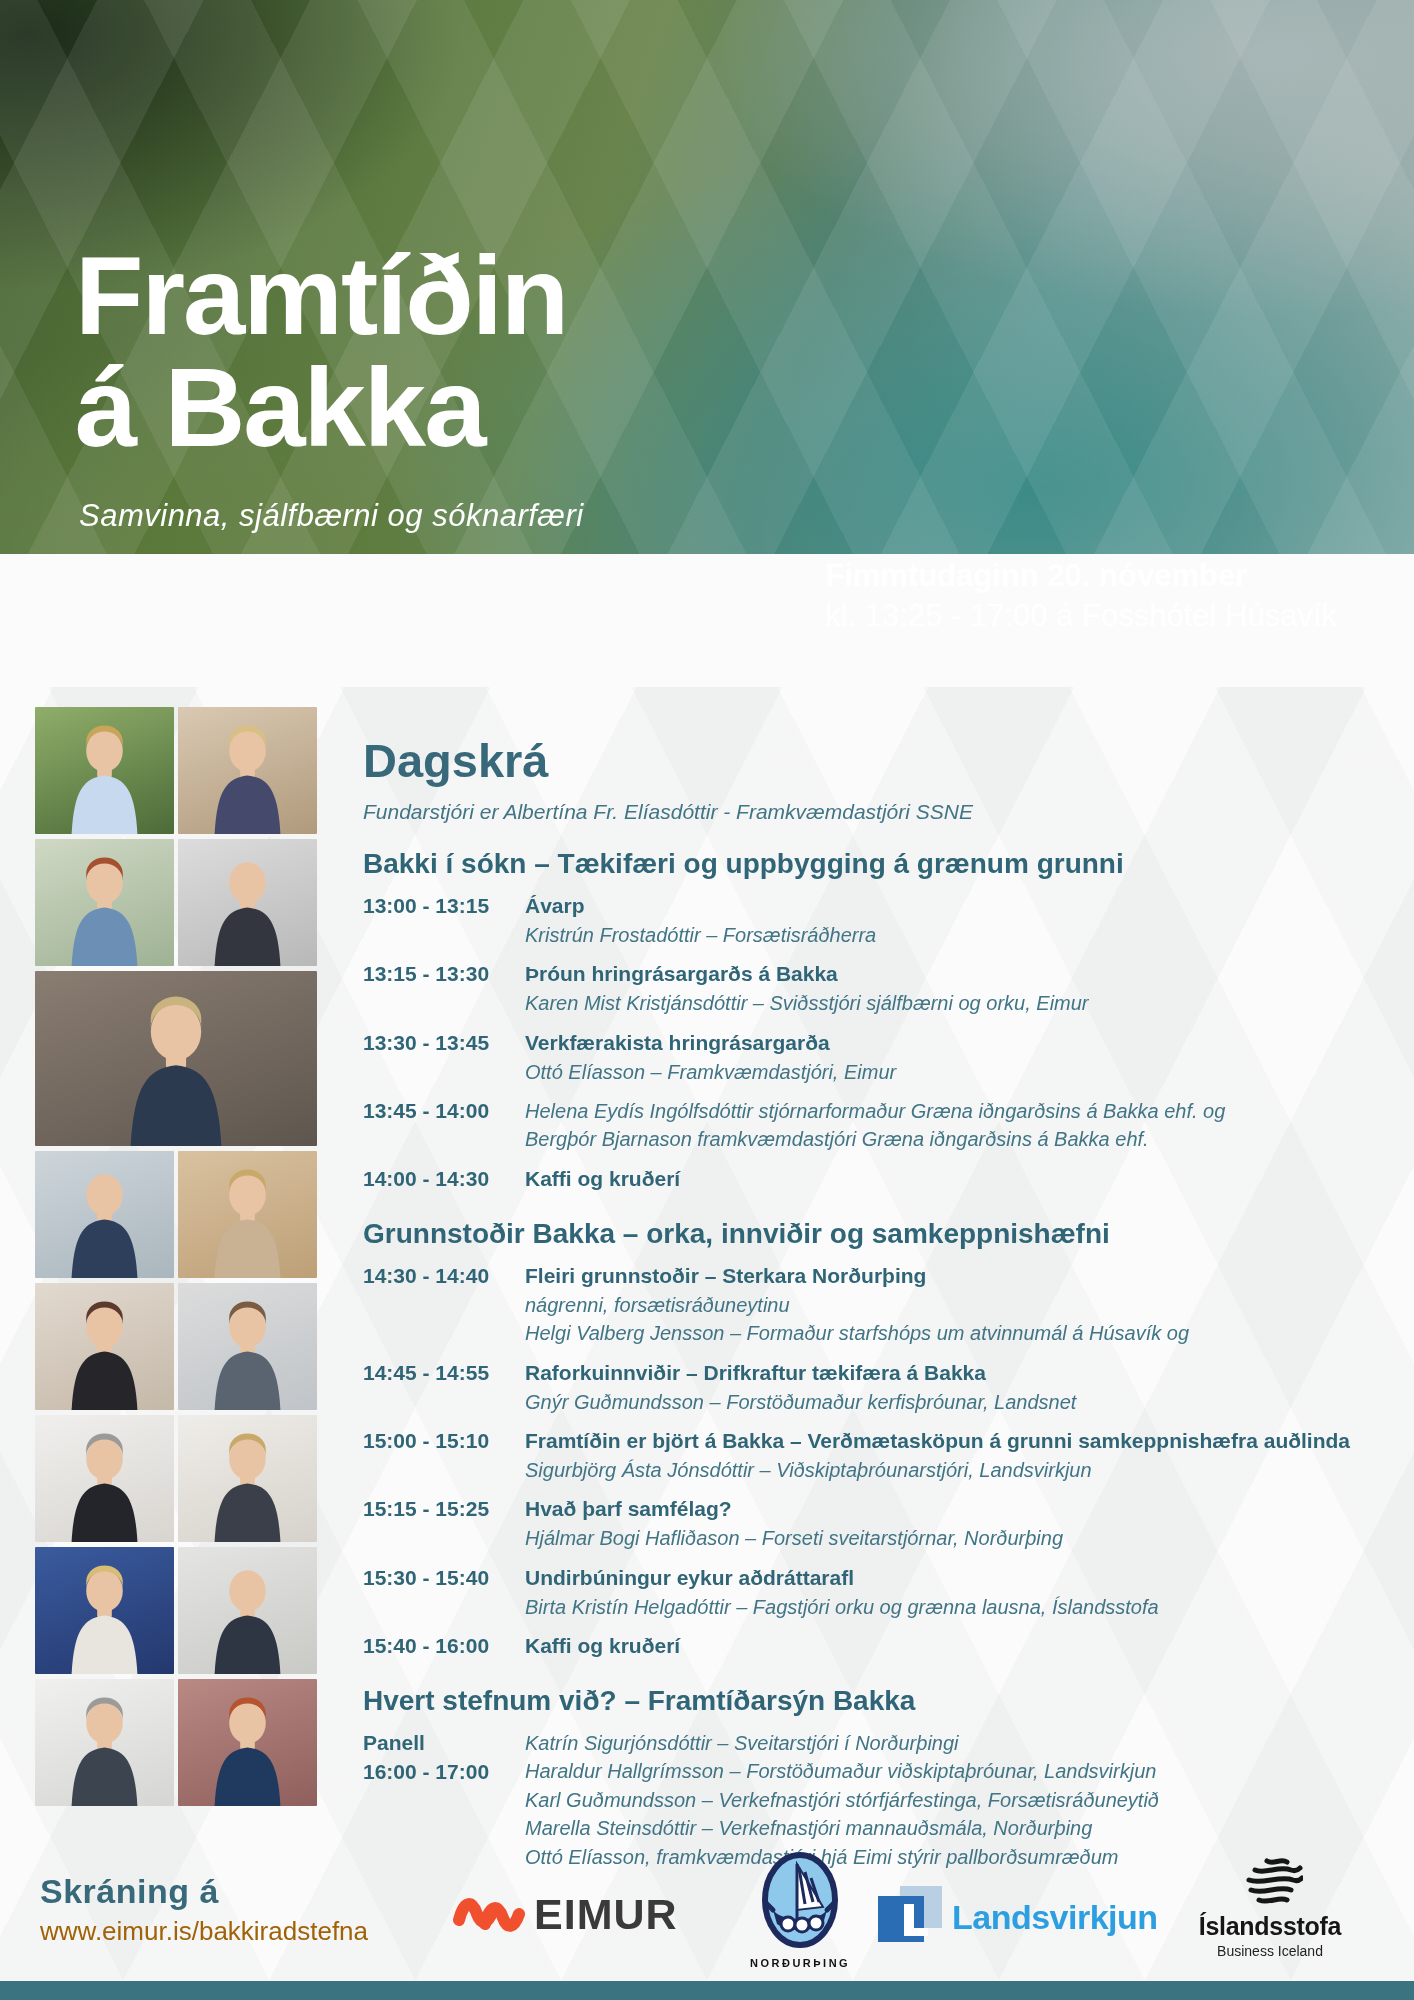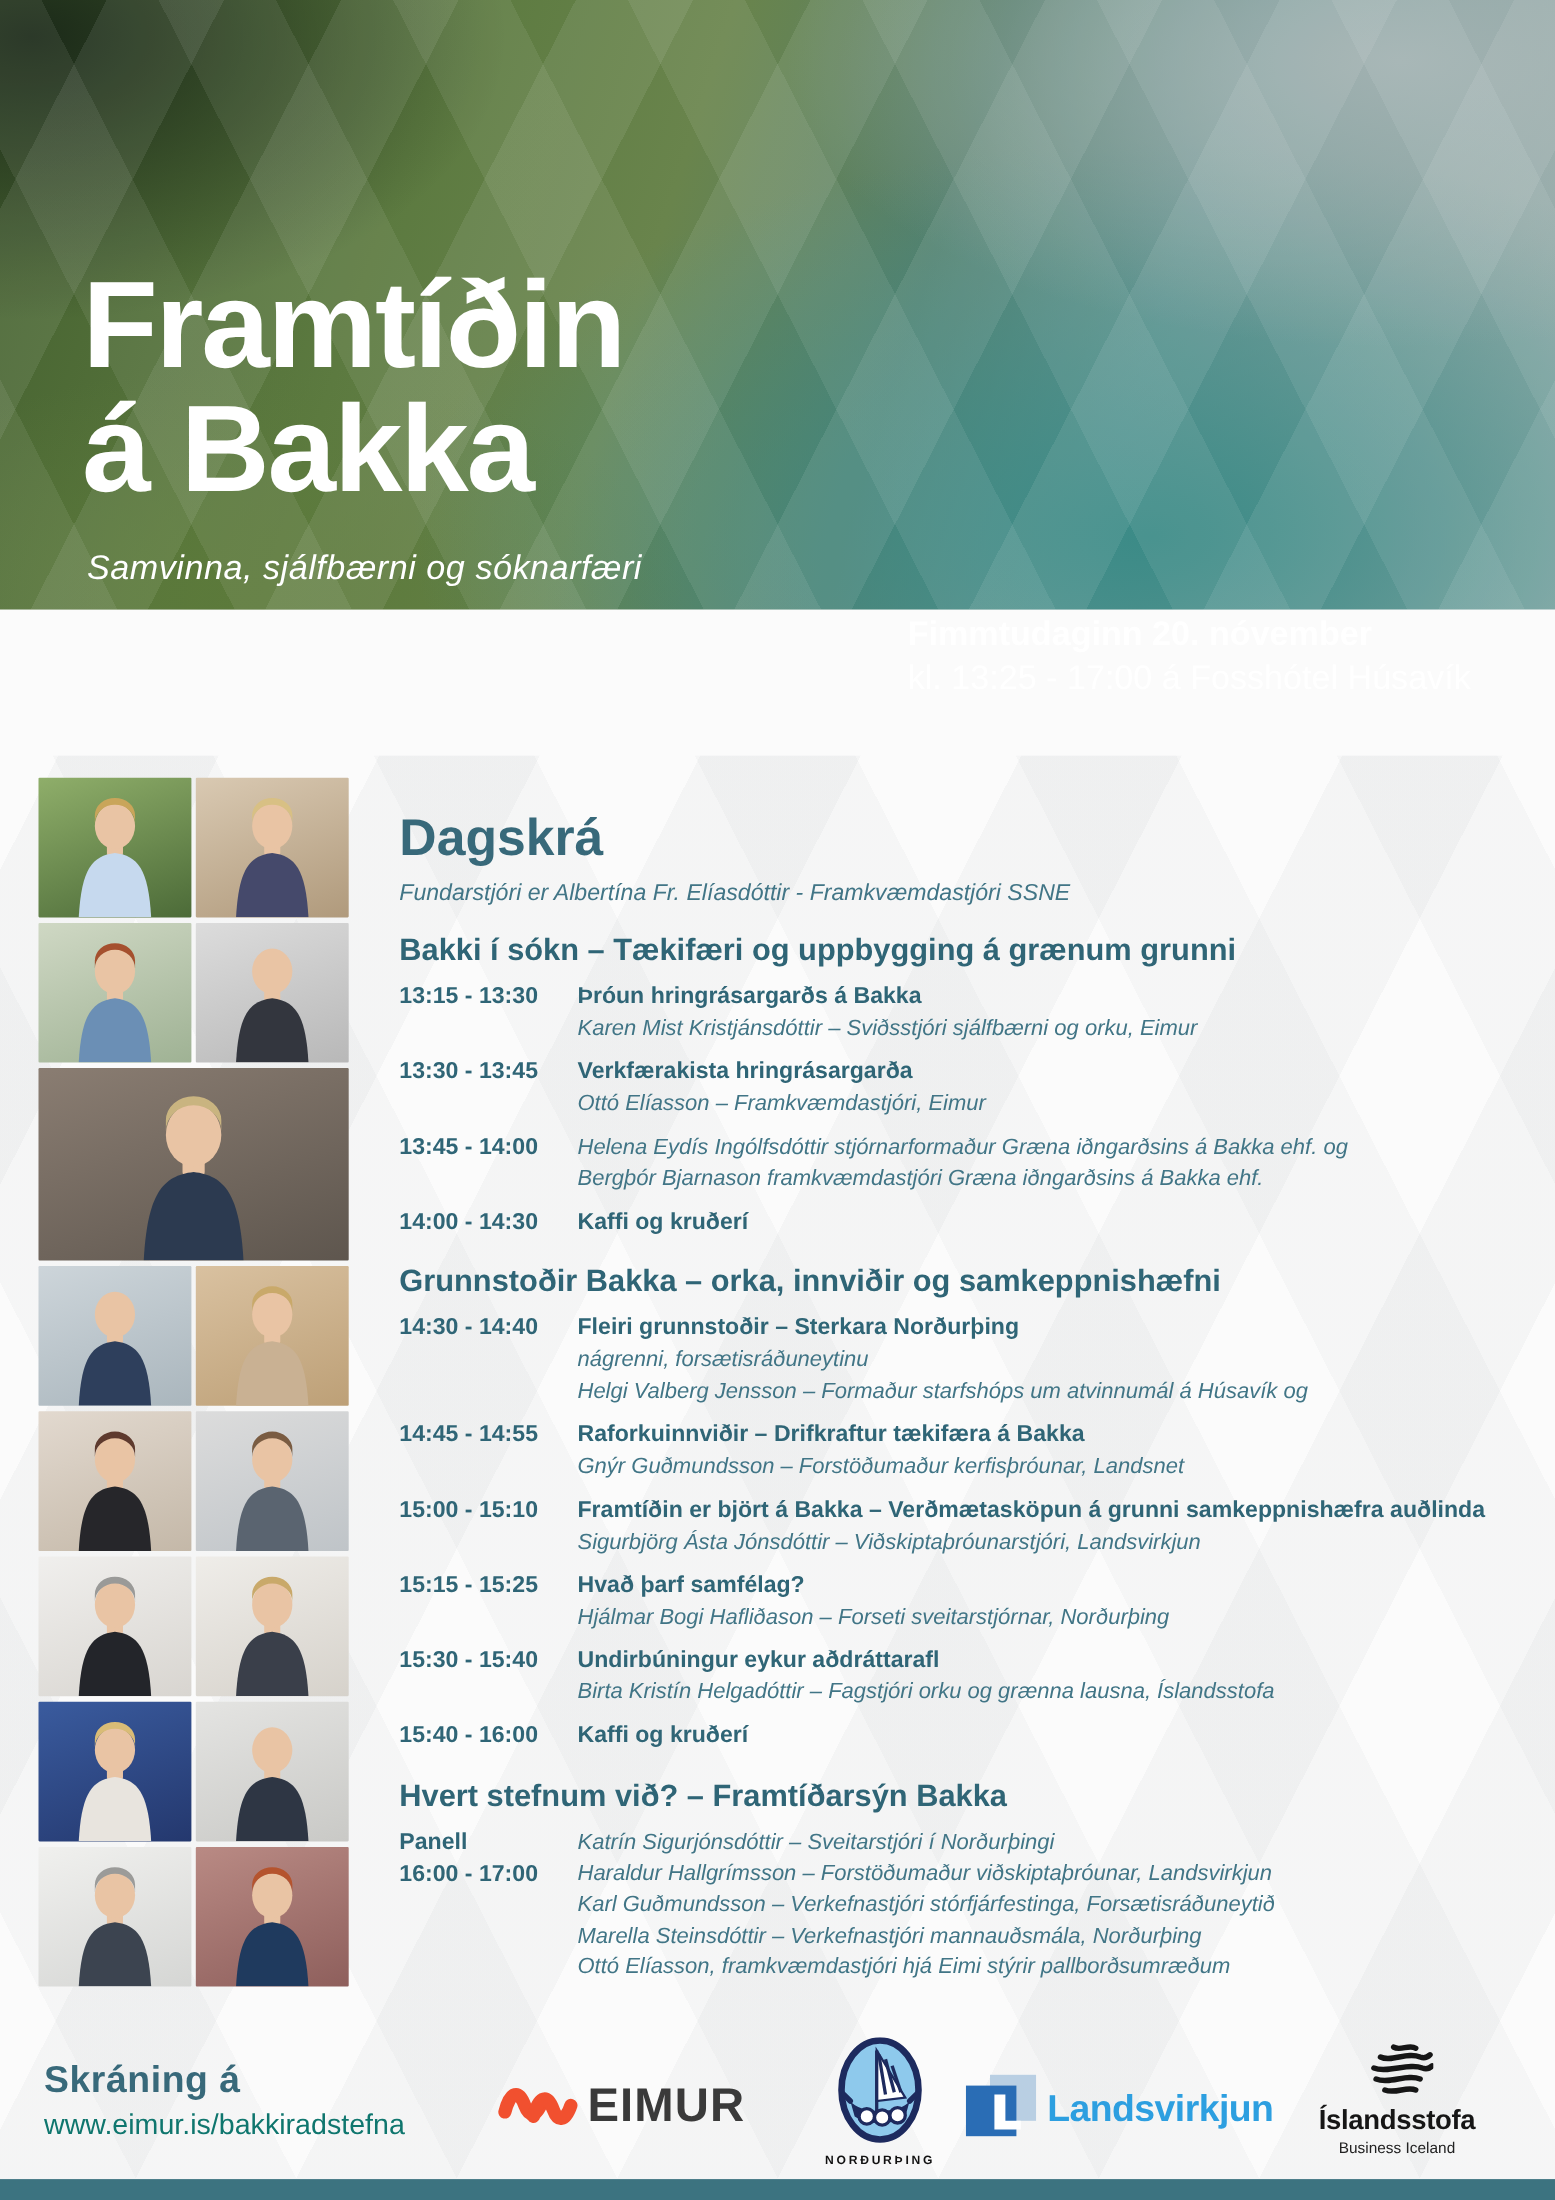--- a/index.html
+++ b/index.html
@@ -74,21 +74,21 @@
   .agenda-item{display:flex;margin-bottom:11px;}
   .agenda-time{
     flex:0 0 162px;font-size:21px;font-weight:bold;color:#2f6576;line-height:1.38;white-space:nowrap;
   }
   .agenda-body{flex:1;min-width:0;}
   .item-title{font-size:21px;font-weight:bold;color:#2f6576;line-height:1.38;white-space:nowrap;}
   .speaker-line{font-size:20px;font-style:italic;color:#417586;line-height:1.42;white-space:nowrap;}
   
   .registration{position:absolute;left:40px;top:1872px;color:#38697a;}
   .reg-label{font-size:34px;font-weight:bold;letter-spacing:.5px;}
-  .reg-url{font-size:26px;margin-top:5px;color:#0f766e;}
+  .reg-url{font-size:26px;margin-top:5px;color:#a16207;}
   .logo{position:absolute;display:flex;align-items:center;}
   .logo-eimur{left:452px;top:1888px;gap:8px;}
   .eimur-text{font-size:43px;font-weight:bold;color:#3a3a3a;letter-spacing:1px;}
   .logo-nordurthing{left:750px;top:1852px;flex-direction:column;gap:4px;}
   .nordurthing-text{font-size:11px;font-weight:bold;color:#111;letter-spacing:2.5px;}
   .logo-landsvirkjun{left:878px;top:1886px;gap:10px;}
   .landsvirkjun-text{font-size:34px;font-weight:bold;color:#2d9fe0;letter-spacing:-.5px;}
   .logo-islandsstofa{left:1180px;top:1856px;flex-direction:column;gap:2px;width:180px;}
   .islandsstofa-text{font-size:25px;font-weight:bold;color:#161616;letter-spacing:-.3px;}
   .islandsstofa-sub{font-size:14px;color:#222;}
@@ -231,20 +231,29 @@
             <path d="M35,30 A15,14 0 0 1 65,30 L65,24 A15,13 0 0 0 35,24 Z" fill="#b5542e"></path>
           </svg>
         </div>
       </aside>
 
     <section class="agenda">
       <h2>Dagskrá</h2>
       <p class="moderator">Fundarstjóri er Albertína Fr. Elíasdóttir - Framkvæmdastjóri SSNE</p>
       <div id="agendaSections">
           <div class="section-header">Bakki í sókn – Tækifæri og uppbygging á grænum grunni</div>
+          <div class="agenda-item">
+            <div class="agenda-time">
+              <div>13:00 - 13:15</div>
+            </div>
+            <div class="agenda-body">
+              <div class="item-title">Ávarp</div>
+              <div class="speaker-line">Kristrún Frostadóttir – Forsætisráðherra</div>
+            </div>
+          </div>
           <div class="agenda-item">
             <div class="agenda-time">
               <div>13:15 - 13:30</div>
             </div>
             <div class="agenda-body">
               <div class="item-title">Þróun hringrásargarðs á Bakka</div>
               <div class="speaker-line">Karen Mist Kristjánsdóttir – Sviðsstjóri sjálfbærni og orku, Eimur</div>
             </div>
           </div>
           <div class="agenda-item">

